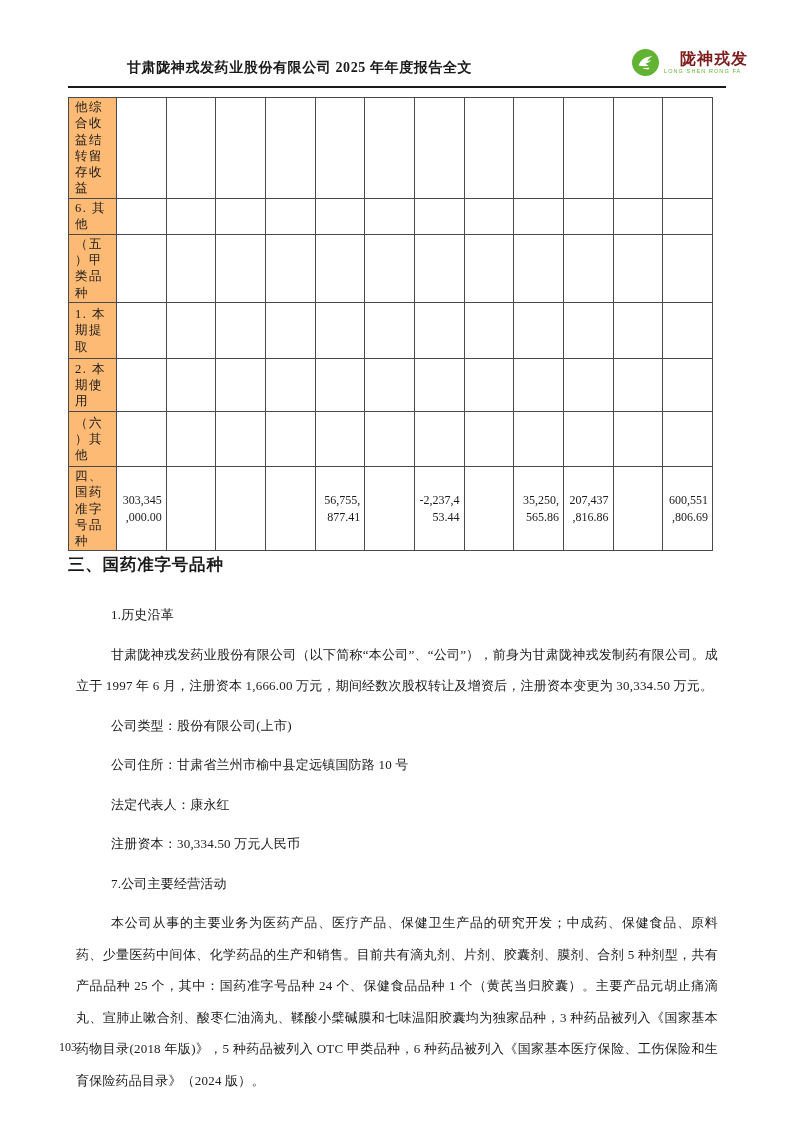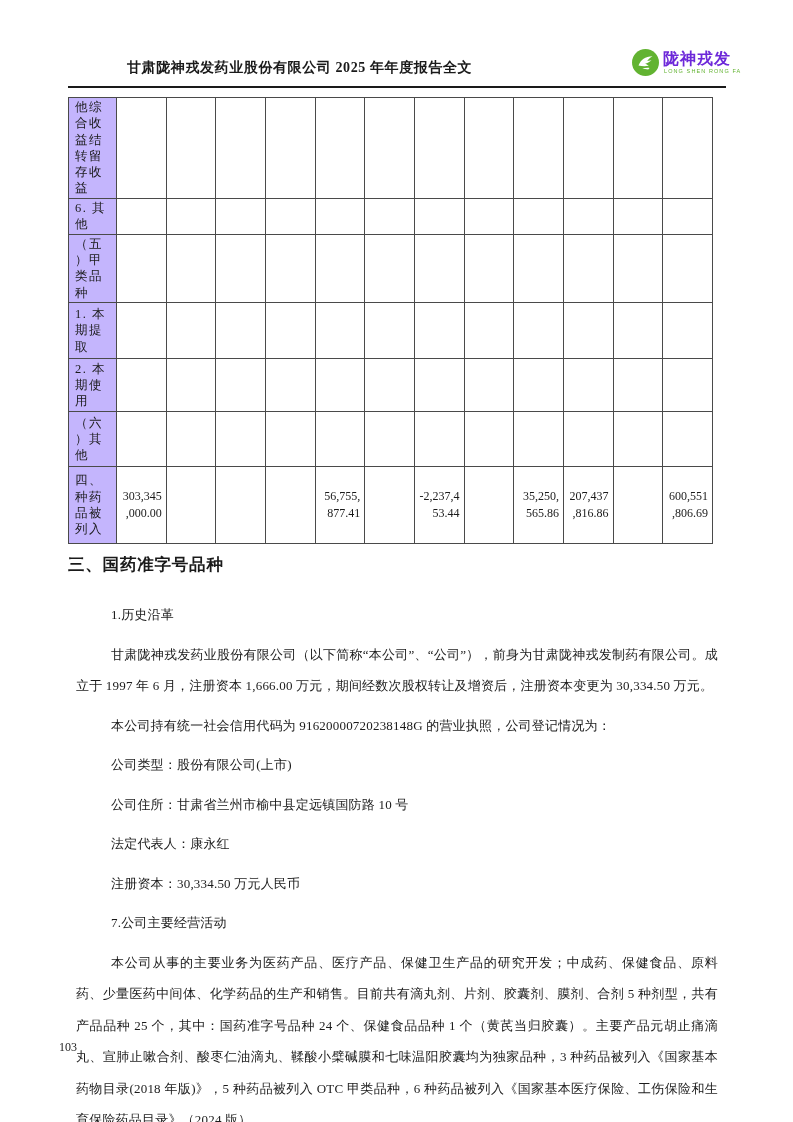--- a/index.html
+++ b/index.html
@@ -15,22 +15,22 @@
   
   .header-title{
     position:absolute;left:79px;top:59px;
     font-size:14px;font-weight:600;letter-spacing:.6px;
     white-space:nowrap;
     margin-left:48px;
   }
   .logo{position:absolute;left:632px;top:47px;width:95px;height:32px;}
   .logo-mark{position:absolute;left:0;top:2px;width:27px;height:27px;}
   .logo-cn{
-    position:absolute;left:31px;top:2px;
-    font-size:16px;font-weight:bold;color:#6d28d9;letter-spacing:1px;
+    position:absolute;left:48px;top:2px;
+    font-size:16px;font-weight:bold;color:#7f1d1d;letter-spacing:1px;
     white-space:nowrap;
   }
   .logo-en{
     position:absolute;left:32px;top:21px;
     font-size:5.5px;color:#62b331;letter-spacing:1.1px;
     font-family:"Liberation Sans","DejaVu Sans",sans-serif;
     white-space:nowrap;
   }
   .header-rule{
     position:absolute;left:68px;top:86px;width:658px;height:0;
@@ -41,21 +41,21 @@
     position:absolute;left:68px;top:97px;
     width:645px;
     border-collapse:collapse;table-layout:fixed;
   }
   .equity-table td{
     border:1px solid #4a4a4a;
     vertical-align:middle;
     overflow:hidden;
   }
   .equity-table td.lbl{
-    background:#c4b5fd;
+    background:#fdba74;
     font-size:12.5px;line-height:16.3px;
     padding:1px 6px;
     letter-spacing:1.5px;
     word-break:break-all;line-break:anywhere;
     text-align:left;vertical-align:middle;
   }
   .equity-table td.val{
     font-size:12px;line-height:16.5px;
     padding:2px 4px;
     text-align:right;
@@ -209,21 +209,21 @@
           <td class="val"></td>
           <td class="val"></td>
           <td class="val"></td>
           <td class="val"></td>
           <td class="val"></td>
           <td class="val"></td>
           <td class="val"></td>
           <td class="val"></td>
         </tr>
         <tr class="r6">
-          <td class="lbl">四、种药品被列入</td>
+          <td class="lbl">四、国药准字号品种</td>
           <td class="val">303,345,000.00</td>
           <td class="val"></td>
           <td class="val"></td>
           <td class="val"></td>
           <td class="val">56,755,877.41</td>
           <td class="val"></td>
           <td class="val">-2,237,453.44</td>
           <td class="val"></td>
           <td class="val">35,250,565.86</td>
           <td class="val">207,437,816.86</td>
@@ -231,21 +231,20 @@
           <td class="val">600,551,806.69</td>
         </tr>
       </tbody>
   </table>
 
   <div class="section-heading">三、国药准字号品种</div>
 
   <div class="body-text" id="body-text">
       <p>1.历史沿革</p>
       <p>甘肃陇神戎发药业股份有限公司（以下简称“本公司”、“公司”），前身为甘肃陇神戎发制药有限公司。成立于 1997 年 6 月，注册资本 1,666.00 万元，期间经数次股权转让及增资后，注册资本变更为 30,334.50 万元。</p>
-      <p>本公司持有统一社会信用代码为 91620000720238148G 的营业执照，公司登记情况为：</p>
       <p>公司类型：股份有限公司(上市)</p>
       <p>公司住所：甘肃省兰州市榆中县定远镇国防路 10 号</p>
       <p>法定代表人：康永红</p>
       <p>注册资本：30,334.50 万元人民币</p>
       <p>7.公司主要经营活动</p>
       <p>本公司从事的主要业务为医药产品、医疗产品、保健卫生产品的研究开发；中成药、保健食品、原料药、少量医药中间体、化学药品的生产和销售。目前共有滴丸剂、片剂、胶囊剂、膜剂、合剂 5 种剂型，共有产品品种 25 个，其中：国药准字号品种 24 个、保健食品品种 1 个（黄芪当归胶囊）。主要产品元胡止痛滴丸、宣肺止嗽合剂、酸枣仁油滴丸、鞣酸小檗碱膜和七味温阳胶囊均为独家品种，3 种药品被列入《国家基本药物目录(2018 年版)》，5 种药品被列入 OTC 甲类品种，6 种药品被列入《国家基本医疗保险、工伤保险和生育保险药品目录》（2024 版）。</p>
     </div>
 
   <div class="page-number">103</div>
 </div>

